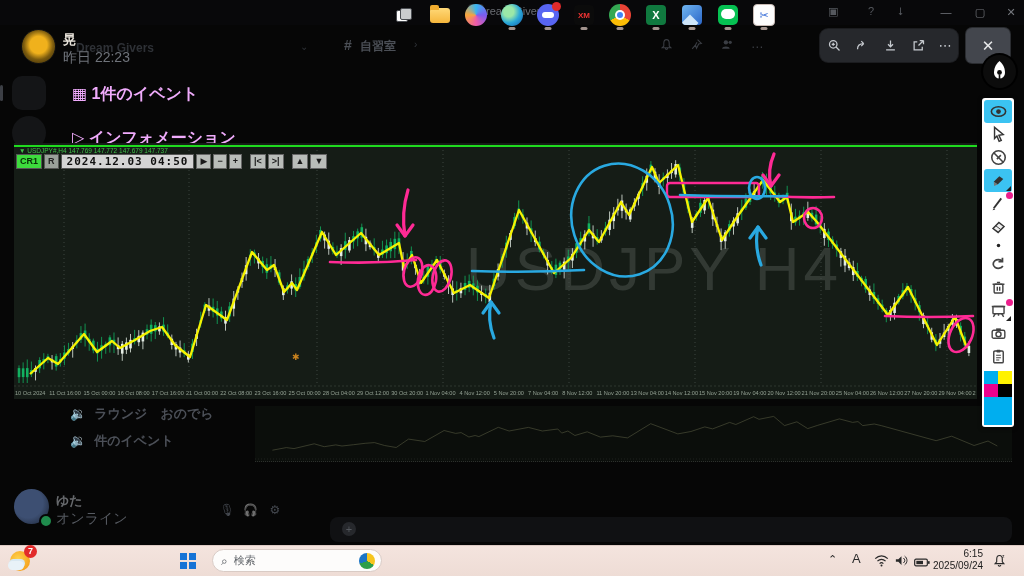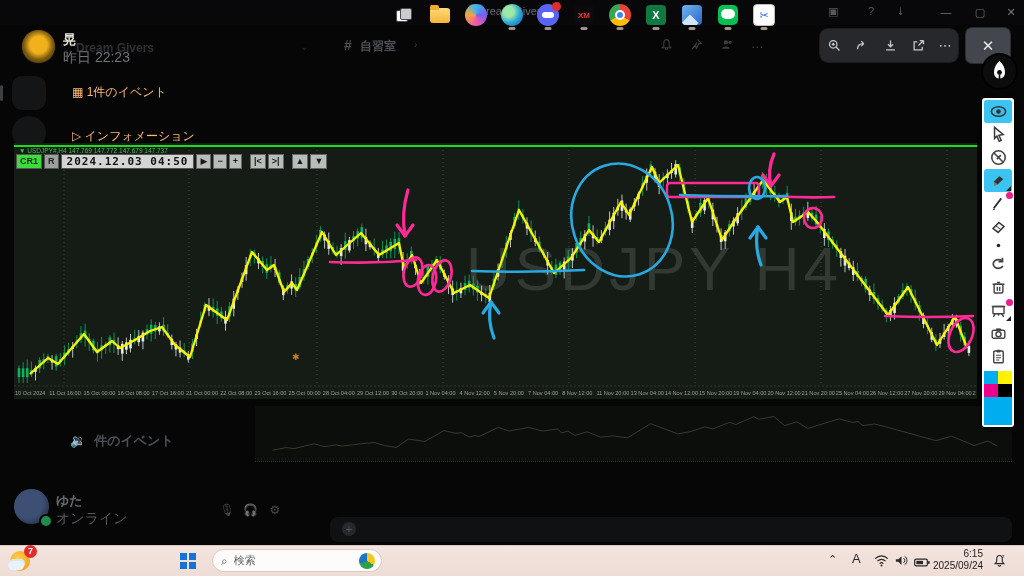--- a/index.html
+++ b/index.html
@@ -23,21 +23,21 @@
   .chan-name{left:360px;top:38px;color:#4b4f56;font-size:12px;font-weight:bold;}
   .chan-sep{left:414px;top:39px;color:#33363c;font-size:10px;}
   .thread-name{left:446px;top:38px;color:#4a4e55;font-size:12px;font-weight:bold;}
   .hdr-icons{left:660px;top:38px;color:#3a3d43;font-size:12px;letter-spacing:14px;}
   .newbar{left:330px;top:67px;width:682px;height:23px;background:#14182b;border-radius:5px;}
   .newbar-text{left:20px;top:5px;color:#5b628c;font-size:10px;}
   .newbar-read{right:88px;top:5px;color:#565c80;font-size:10px;}
   .msg-text{left:258px;top:98px;color:#8e9297;font-size:13px;font-weight:bold;opacity:.75;}
   .srv-ico{width:34px;height:34px;border-radius:10px;background:#141517;}
   .srv-pill{left:0;width:3px;height:16px;border-radius:2px;background:#3c3f45;}
-  .side-item{color:#fdba74;font-size:12px;font-weight:normal;}
+  .side-item{color:#f0abfc;font-size:16px;font-weight:bold;}
   .voice-item{color:#4b4f57;font-size:13px;font-weight:bold;}
   .spk{display:inline-block;margin-right:8px;color:#43474e;}
   .user-avatar{left:14px;top:489px;width:35px;height:35px;border-radius:50%;
     background:radial-gradient(circle at 40% 40%,#3d4f72 0 50%,#18202f 100%);}
   .user-status-dot{left:39px;top:514px;width:10px;height:10px;border-radius:50%;background:#1f8b4c;border:2px solid #060606;}
   .user-name{left:56px;top:492px;color:#b6bac0;font-size:13px;font-weight:bold;opacity:.55;text-align:center;}
   .user-status{left:56px;top:510px;color:#565a61;font-size:14px;}
   .panel-ic{top:503px;width:18px;height:18px;color:#44484f;font-size:12px;text-align:center;}
   .input-bar{left:330px;top:517px;width:682px;height:25px;background:#101113;border-radius:8px;}
   .input-plus{left:12px;top:5px;width:14px;height:14px;border-radius:50%;background:#26282c;color:#55585e;
@@ -162,20 +162,21 @@
     <span style="letter-spacing:0;font-size:12px;">⋯</span>
   </div>
 
 
   <div class="abs srv-pill" style="top:85px;"></div>
   <div class="abs srv-ico" style="left:12px;top:76px;"></div>
   <div class="abs srv-ico" style="left:12px;top:116px;border-radius:50%;"></div>
   <div class="abs side-item" style="left:72px;top:84px;">▦ <span>1件のイベント</span></div>
   <div class="abs side-item" style="left:72px;top:128px;">▷ <span>インフォメーション</span></div>
 
+  <div class="abs voice-item" style="left:70px;top:405px;"><span class="spk">🔉</span><span>ラウンジ　おのでら</span></div>
   <div class="abs voice-item" style="left:70px;top:432px;"><span class="spk">🔉</span><span>件のイベント</span></div>
 
   <div class="abs user-avatar"></div>
   <div class="abs user-status-dot"></div>
   <div class="abs user-name">ゆた</div>
   <div class="abs user-status">オンライン</div>
   <div class="abs panel-ic" style="left:218px;">🎙</div>
   <div class="abs panel-ic" style="left:242px;">🎧</div>
   <div class="abs panel-ic" style="left:266px;">⚙</div>
 

